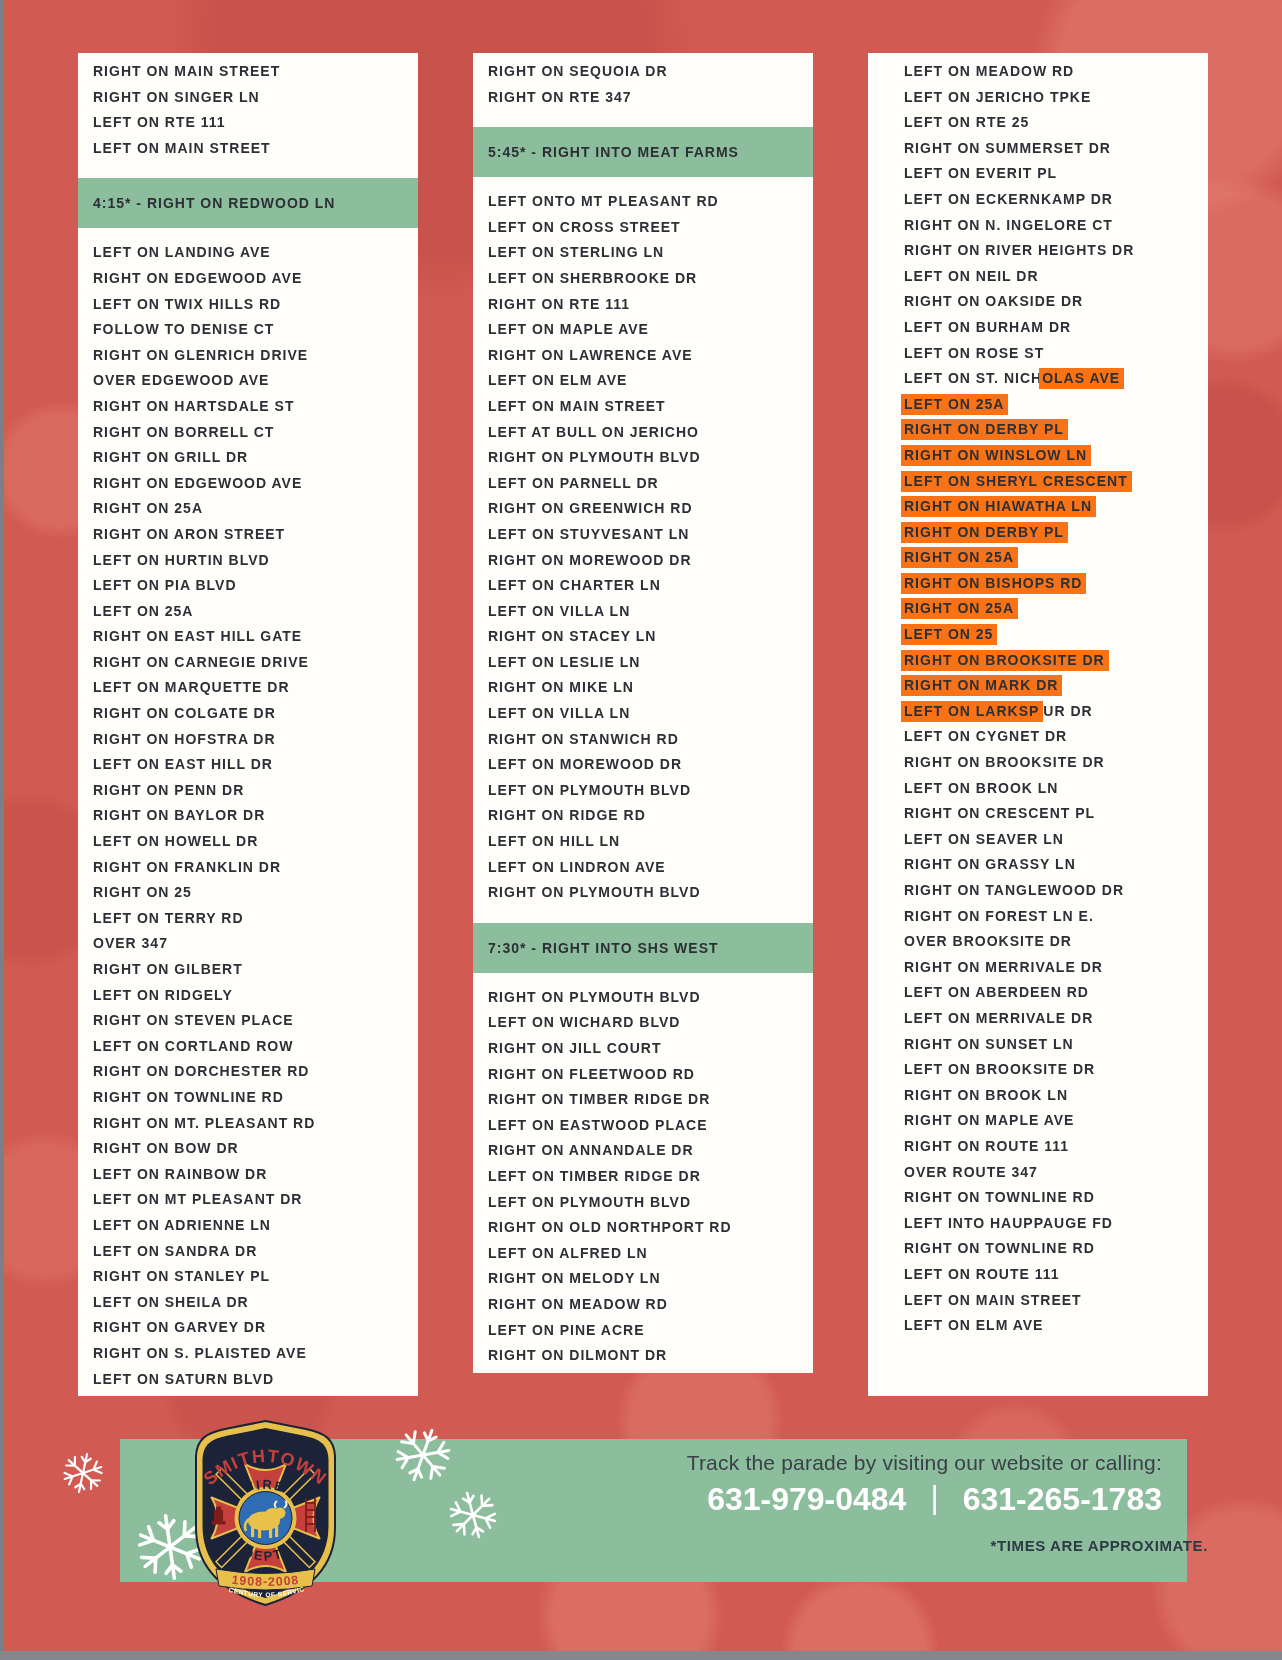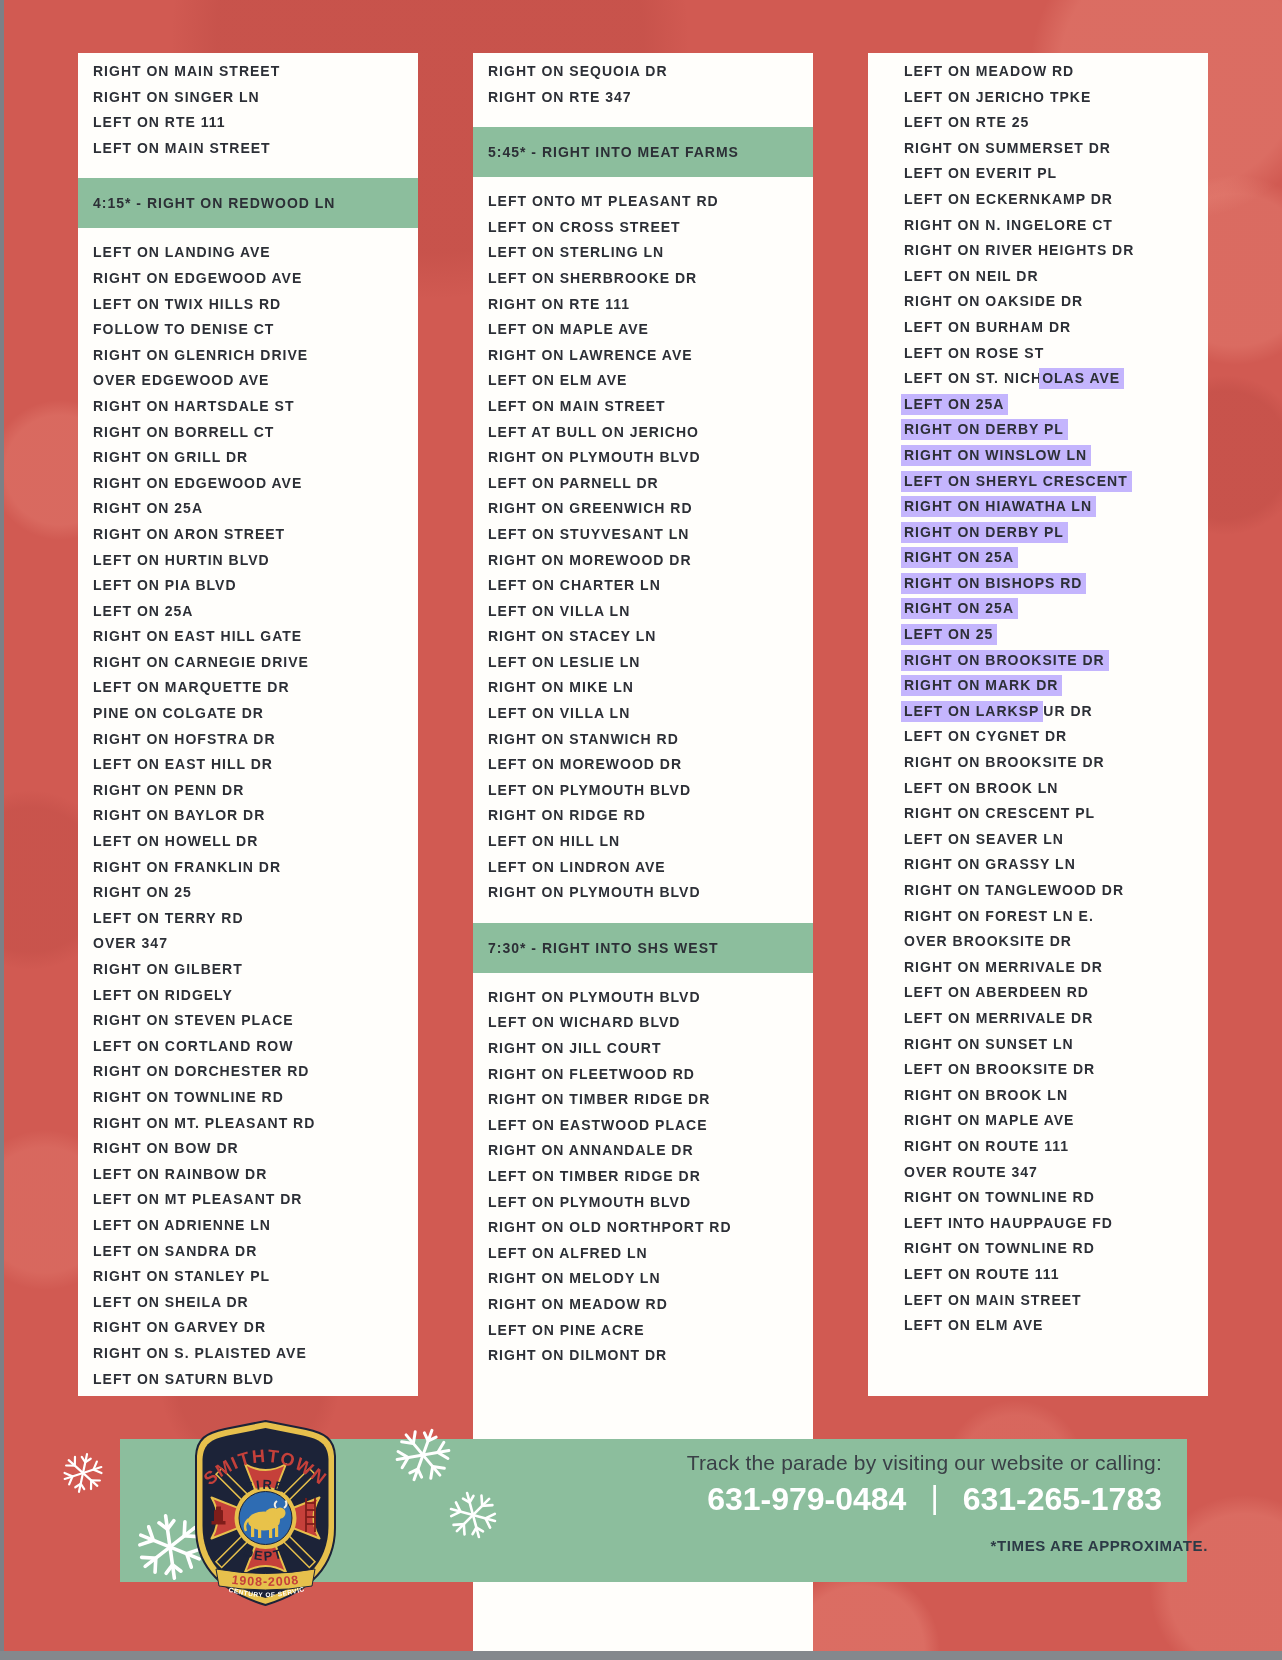--- a/index.html
+++ b/index.html
@@ -16,28 +16,28 @@
       radial-gradient(circle 80px at 45px 1210px, rgba(255,176,158,.16) 0 78%, transparent 100%),
       radial-gradient(circle 90px at 250px 1385px, rgba(120,20,18,.08) 0 80%, transparent 100%),
       radial-gradient(circle 85px at 700px 1420px, rgba(255,176,158,.20) 0 80%, transparent 100%),
       radial-gradient(circle 95px at 630px 1615px, rgba(255,176,158,.22) 0 80%, transparent 100%),
       radial-gradient(circle 80px at 860px 1650px, rgba(255,176,158,.22) 0 80%, transparent 100%),
       radial-gradient(circle 70px at 1015px 1470px, rgba(255,176,158,.15) 0 78%, transparent 100%),
       radial-gradient(circle 95px at 1245px 1590px, rgba(255,176,158,.20) 0 80%, transparent 100%);
   }
   .col{position:absolute;top:53px;width:340px;background:#fffefb;padding-top:6px;box-sizing:border-box;}
   .col1{left:78px;height:1343px;}
-  .col2{left:473px;height:1608px;}
+  .col2{left:473px;height:1320px;}
   .col3{left:868px;height:1343px;}
   .row{height:25.6px;line-height:25.6px;padding-left:15px;white-space:nowrap;
        font-size:14px;font-weight:bold;letter-spacing:1px;color:#2c2f36;}
   .col3 .row{padding-left:36px;}
   .band{height:50px;margin:17px 0 12px 0;background:#8cbe9d;display:flex;align-items:center;
         padding-left:15px;font-size:14px;font-weight:bold;letter-spacing:1px;color:#2c2f36;}
-  .hl{background:#c4b5fd;padding:2px 4px 3px 3px;margin-left:-3px;}
+  .hl{background:#f97316;padding:2px 4px 3px 3px;margin-left:-3px;}
   .footer-band{position:absolute;left:120px;top:1439px;width:1067px;height:143px;background:#8cbe9d;}
   .footer-text{position:absolute;right:25px;top:12px;text-align:right;color:#fff;}
   .track-line{font-size:21px;font-weight:400;color:#3a4047;margin-bottom:4px;letter-spacing:.2px;}
   .site-line{font-size:38px;font-weight:bold;line-height:44px;letter-spacing:.5px;}
   .phone-line{font-size:32px;font-weight:bold;line-height:40px;}
   .phone-sep{font-weight:400;margin:0 24px;position:relative;top:-2px;}
   .times-note{position:absolute;right:74px;top:1537px;font-size:15px;font-weight:bold;
               letter-spacing:.6px;color:#2c3a46;}
   .logo{position:absolute;left:188px;top:1418px;z-index:3;}
   .sf{position:absolute;z-index:2;}
@@ -66,21 +66,21 @@
       <div class="row">RIGHT ON GRILL DR</div>
       <div class="row">RIGHT ON EDGEWOOD AVE</div>
       <div class="row">RIGHT ON 25A</div>
       <div class="row">RIGHT ON ARON STREET</div>
       <div class="row">LEFT ON HURTIN BLVD</div>
       <div class="row">LEFT ON PIA BLVD</div>
       <div class="row">LEFT ON 25A</div>
       <div class="row">RIGHT ON EAST HILL GATE</div>
       <div class="row">RIGHT ON CARNEGIE DRIVE</div>
       <div class="row">LEFT ON MARQUETTE DR</div>
-      <div class="row">PINE ON COLGATE DR</div>
+      <div class="row">RIGHT ON COLGATE DR</div>
       <div class="row">RIGHT ON HOFSTRA DR</div>
       <div class="row">LEFT ON EAST HILL DR</div>
       <div class="row">RIGHT ON PENN DR</div>
       <div class="row">RIGHT ON BAYLOR DR</div>
       <div class="row">LEFT ON HOWELL DR</div>
       <div class="row">RIGHT ON FRANKLIN DR</div>
       <div class="row">RIGHT ON 25</div>
       <div class="row">LEFT ON TERRY RD</div>
       <div class="row">OVER 347</div>
       <div class="row">RIGHT ON GILBERT</div>

